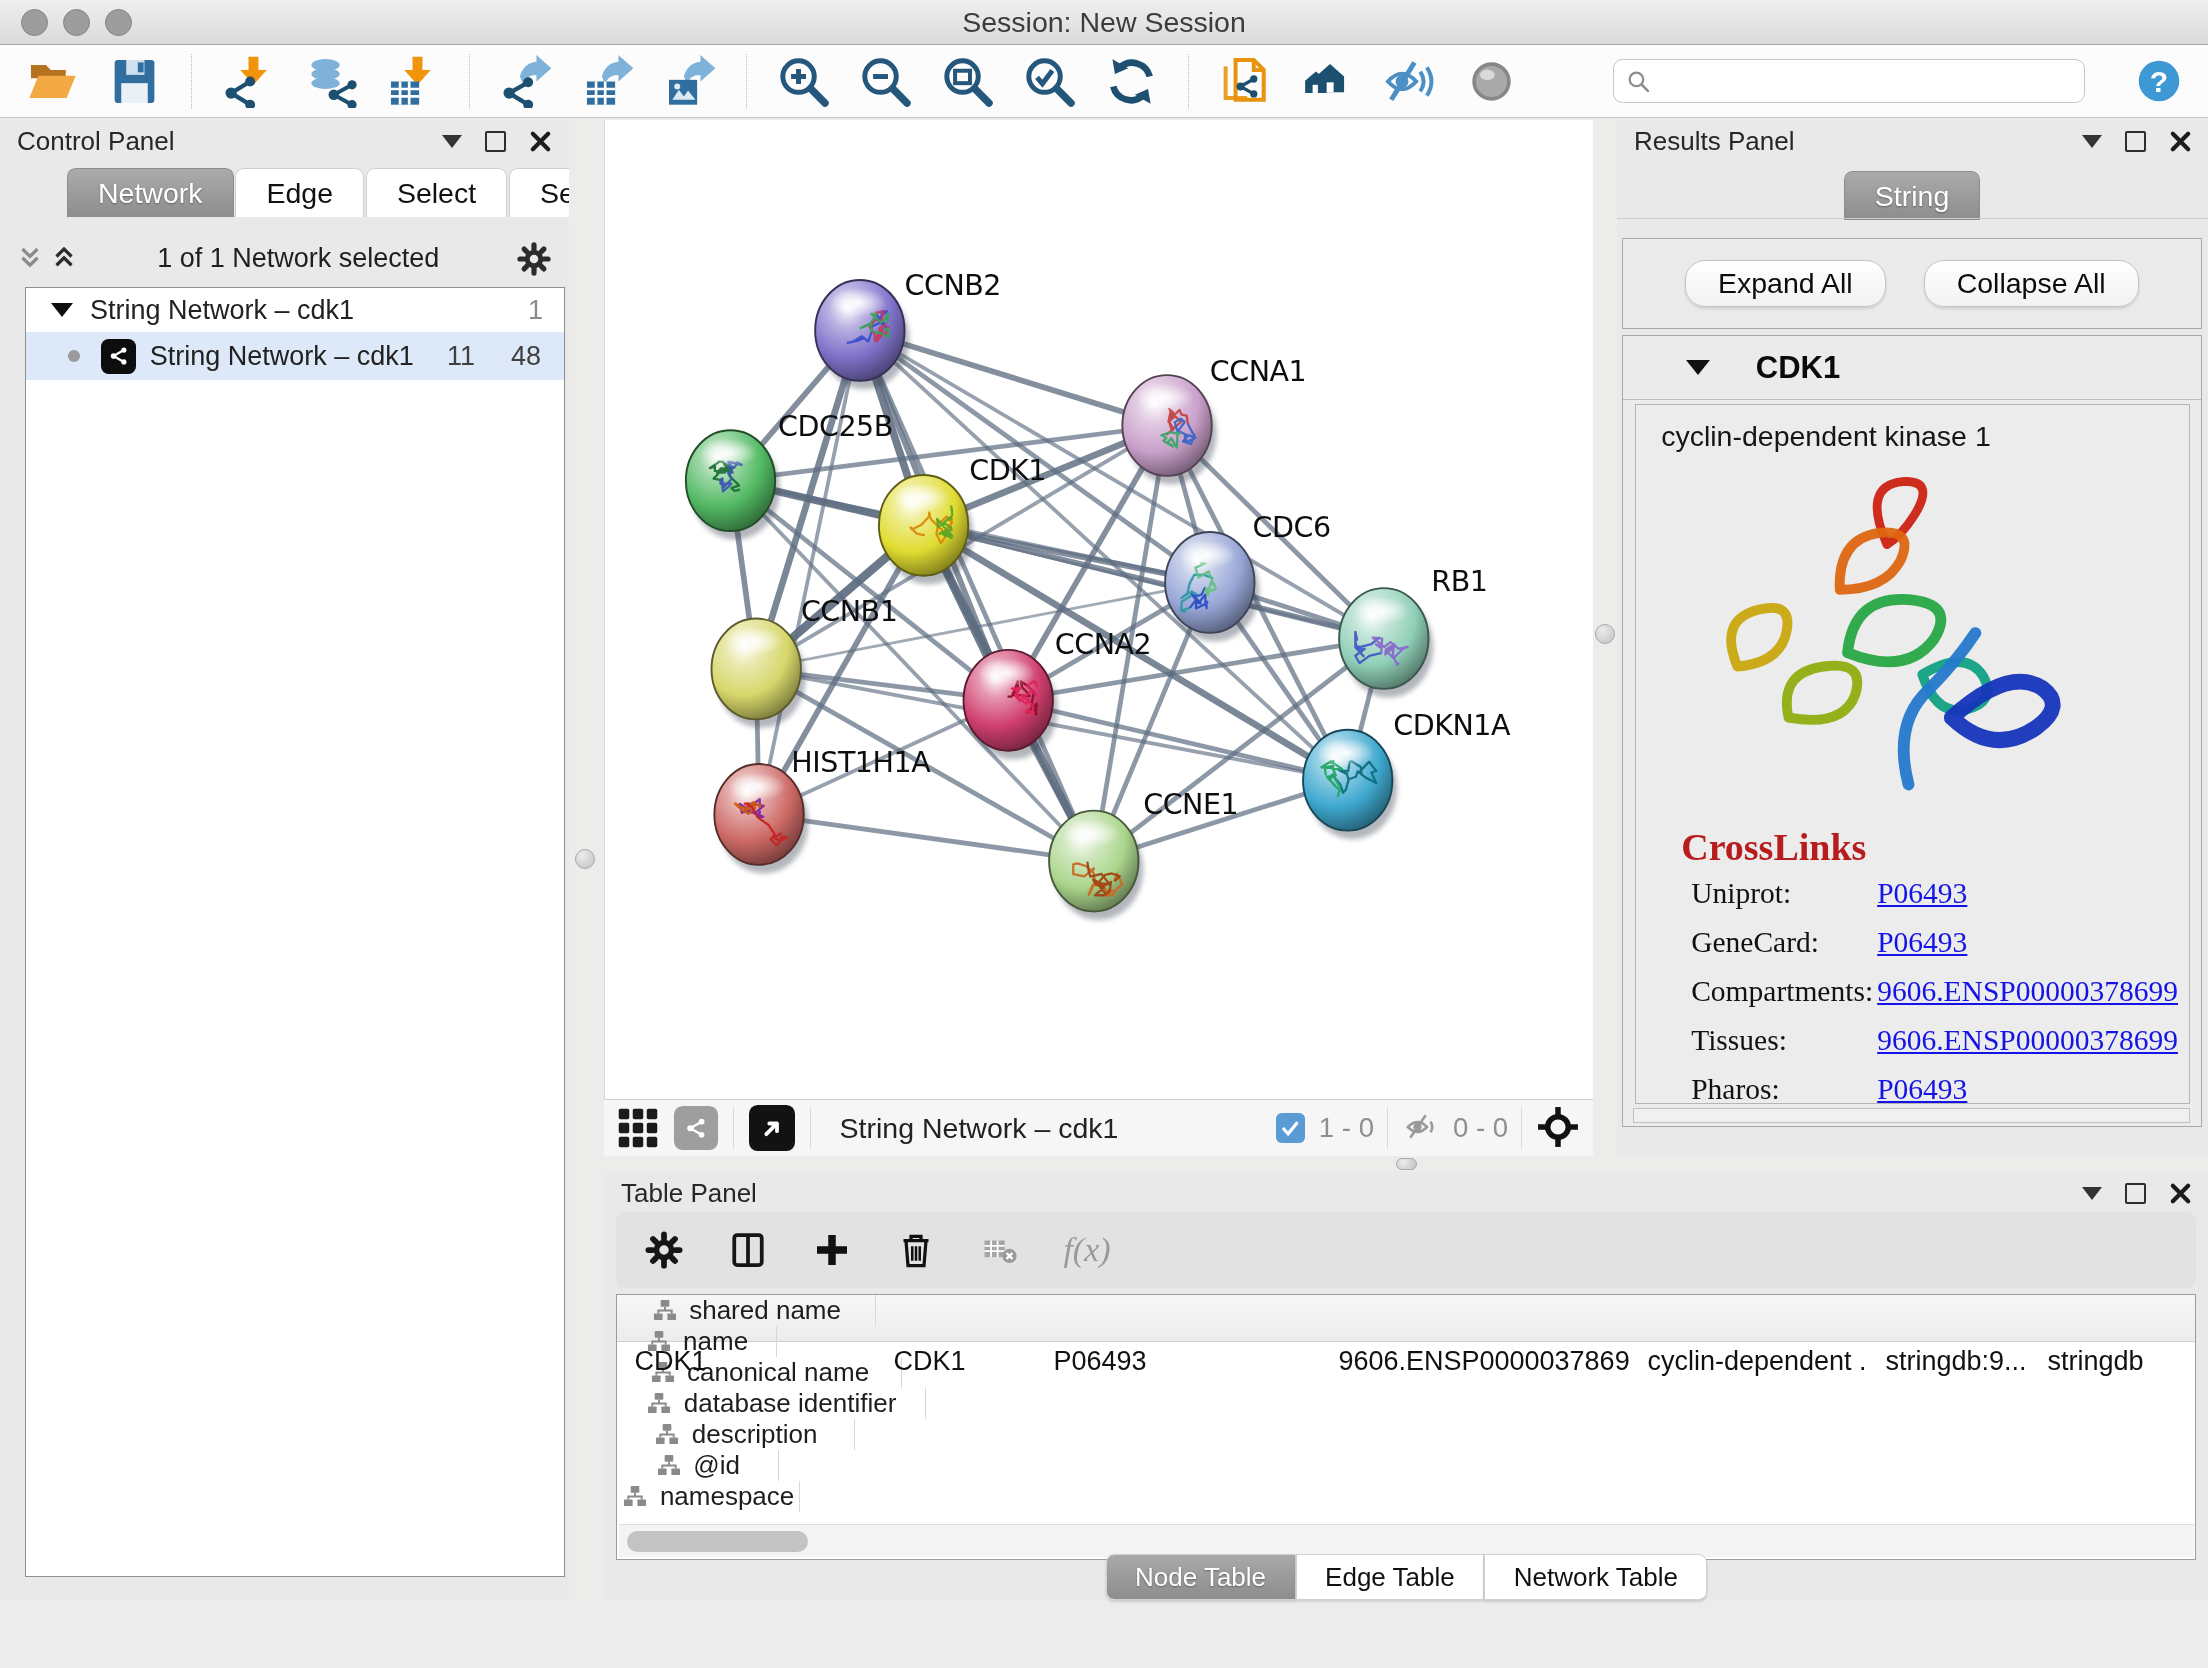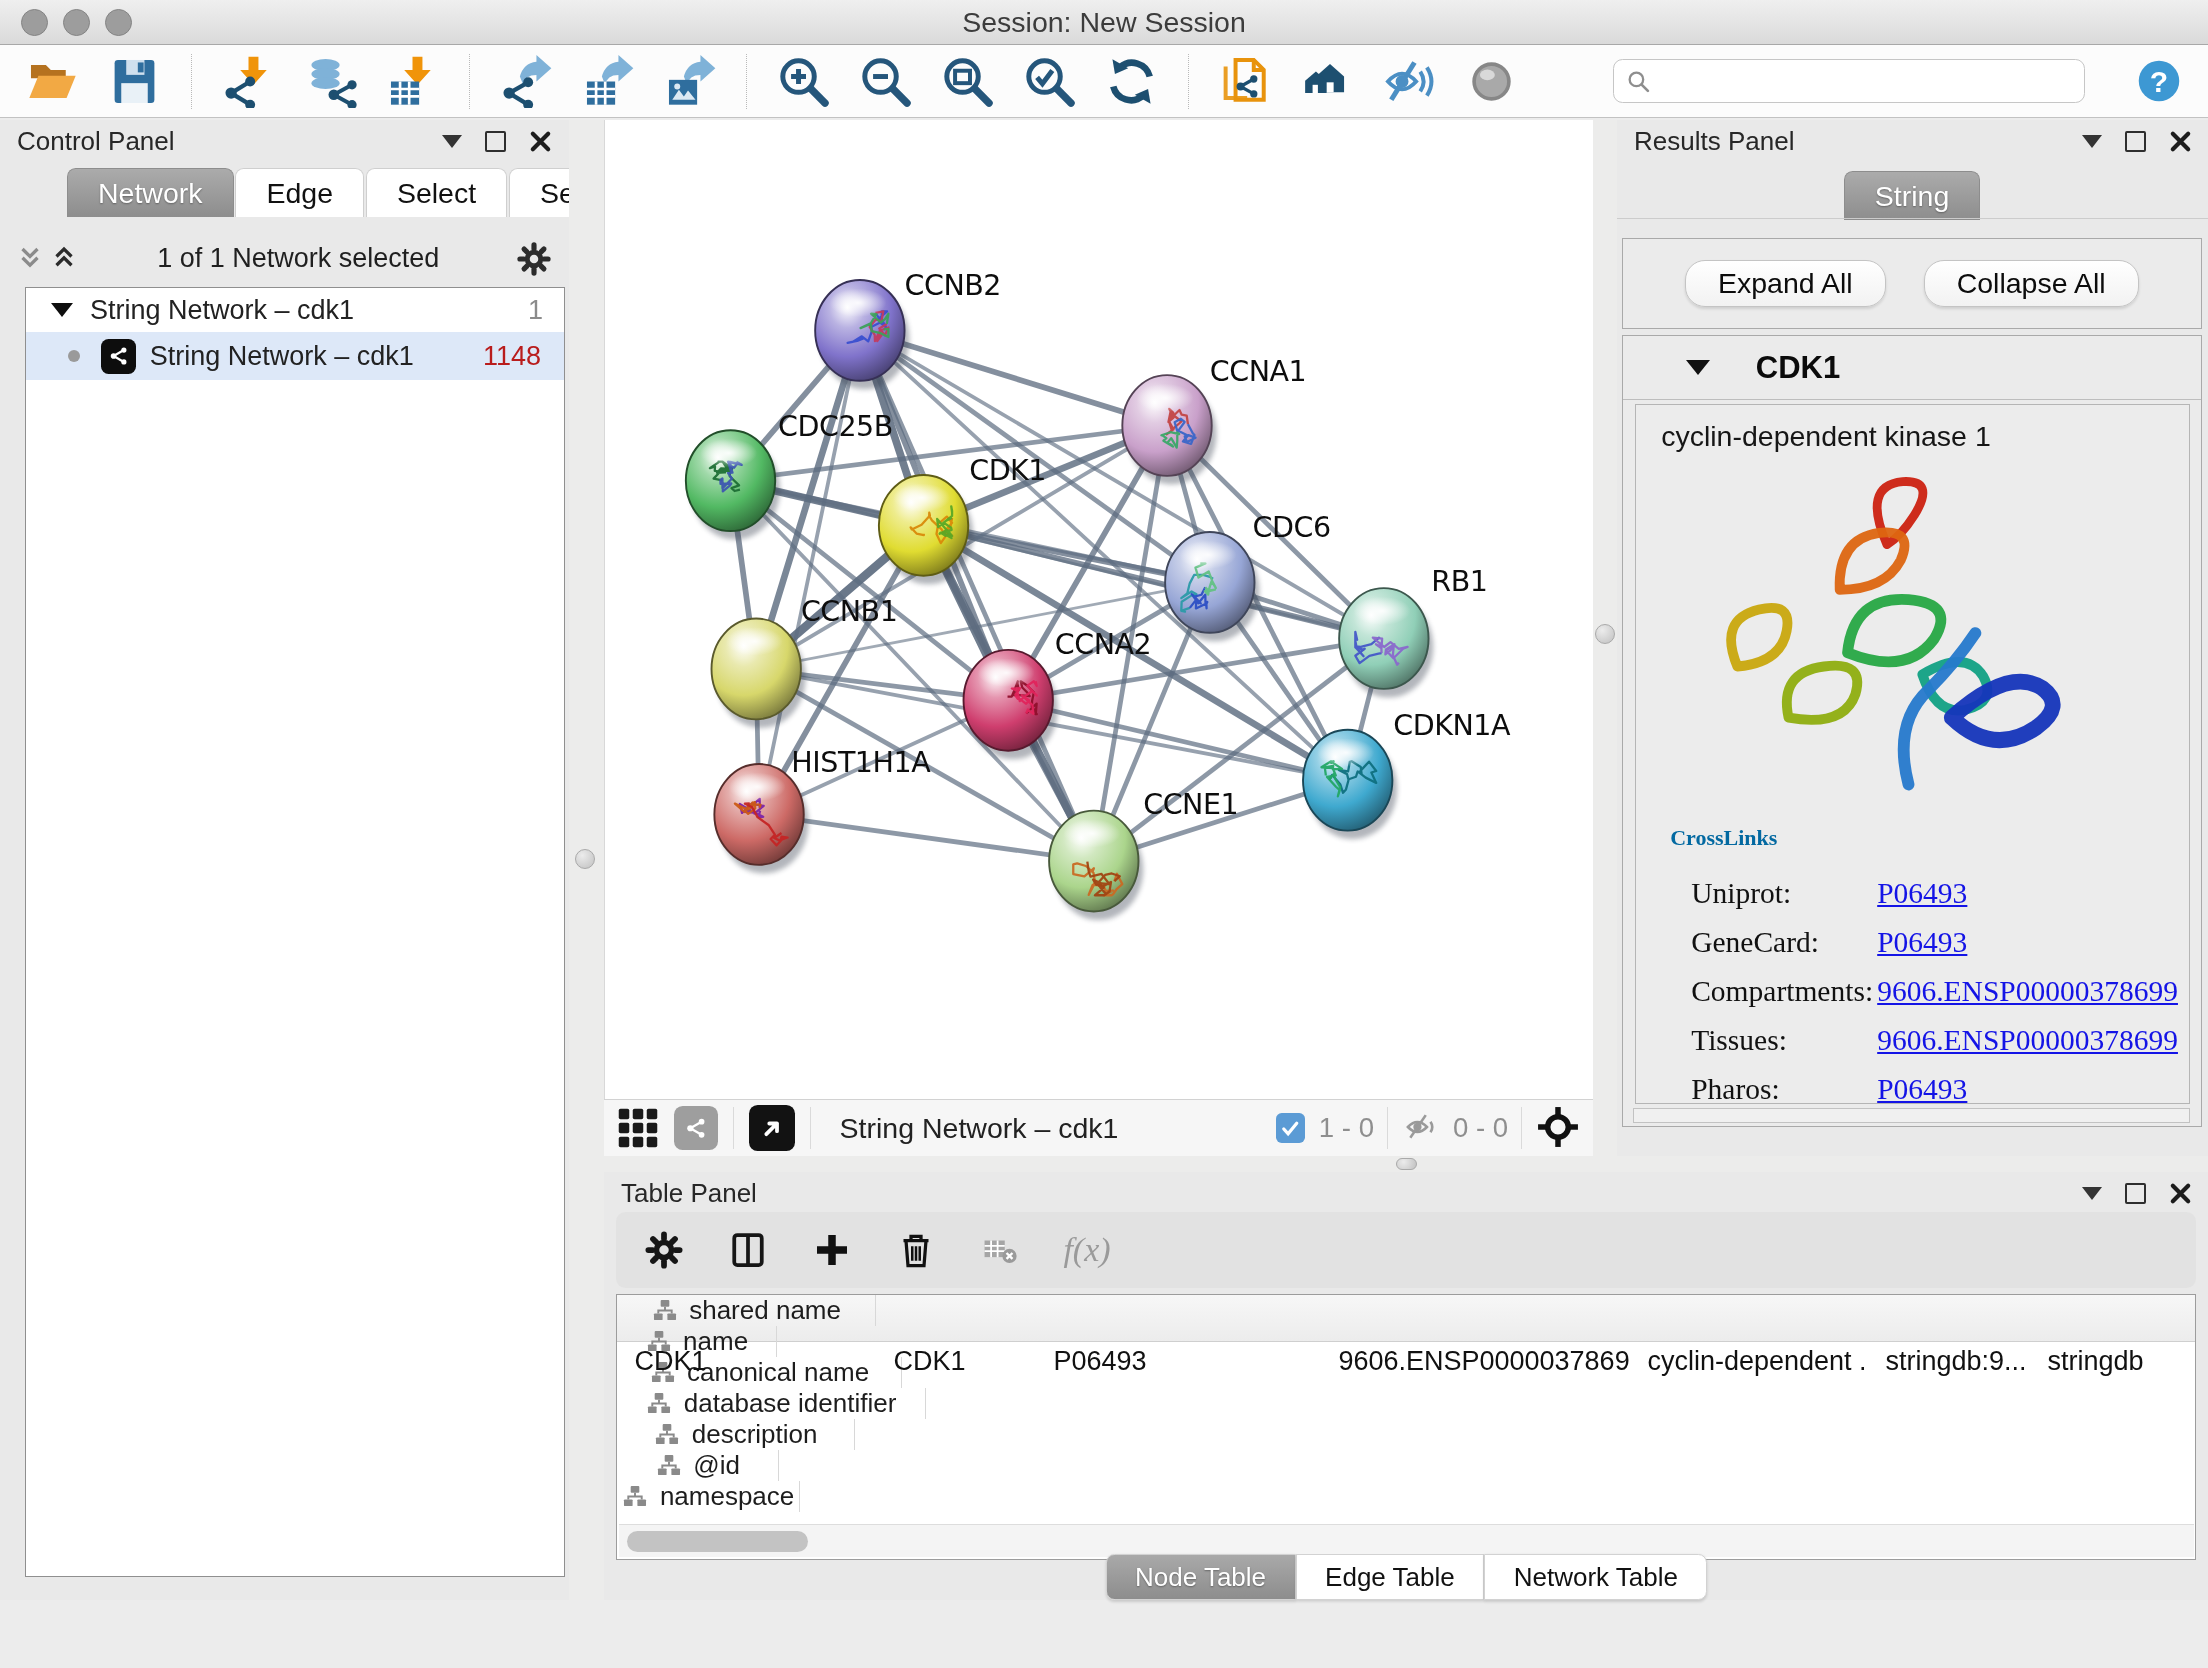--- a/index.html
+++ b/index.html
@@ -49,21 +49,21 @@
   .treebox{position:absolute;left:25px;top:167px;width:540px;height:1290px;background:#fff;
     border:1.9px solid #8f8f8f;box-sizing:border-box;}
   .trow{display:flex;align-items:center;height:44px;font-size:27px;}
   .trow .tri{width:0;height:0;border-left:11.4px solid transparent;border-right:11.4px solid transparent;
     border-top:14.3px solid #0e0e0e;margin:0 17px 0 25px;}
   .trow .cnt{margin-left:auto;color:#8b8b8b;margin-right:21px;}
   .trow2{display:flex;align-items:center;height:48px;font-size:27px;background:#dde8f8;}
   .dot{width:12.4px;height:12.4px;border-radius:50%;background:#9a9a9a;margin:0 21px 0 42px;}
   .shbadge{width:35px;height:35px;border-radius:7.6px;background:#0d0d0d;display:flex;align-items:center;
     justify-content:center;margin-right:13.3px;}
-  .nums{margin-left:auto;display:flex;color:#b91c1c;margin-right:23px;}
+  .nums{margin-left:auto;display:flex;gap:36px;color:#404040;margin-right:23px;}
 
   
   .vsplit{background:#ececeb;}
   .knob{width:20px;height:20px;border-radius:50%;
     background:radial-gradient(circle at 35% 30%,#ececec,#c0c0c0);border:1px solid #a9a9a9;box-sizing:border-box;}
 
   
   .net-canvas{left:604px;top:120px;width:989px;height:979px;background:#fff;border-left:1px solid #d8d8d8;}
   .net-footer{left:604px;top:1099px;width:989px;height:57px;background:#f6f6f6;border-top:1px solid #d2d2d2;
     display:flex;align-items:center;padding:0 13.3px;gap:15px;box-sizing:border-box;}
@@ -83,21 +83,21 @@
   .rbox{position:absolute;left:4.8px;width:580px;background:#ebebeb;border:1.9px solid #a9a9a9;box-sizing:border-box;}
   .btnrow{display:flex;justify-content:center;gap:38px;align-items:center;height:100%;}
   .btn{height:45px;padding:0 32px;background:linear-gradient(#ffffff,#f2f2f2);border:1.9px solid #c4c4c4;
     border-radius:20px;font-size:28.5px;display:flex;align-items:center;color:#0c0c0c;box-shadow:0 1.9px 2.9px rgba(0,0,0,.12);}
   .eh{height:63px;border-bottom:1.9px solid #bdbdbd;display:flex;align-items:center;padding-left:63px;gap:46px;}
   .eh .tri{width:0;height:0;border-left:12.4px solid transparent;border-right:12.4px solid transparent;border-top:15px solid #111;}
   .ename{font-size:31px;font-weight:bold;color:#0b0b0b;}
   .einner{position:absolute;left:12.4px;top:68px;width:555px;height:700px;border:1.9px solid #b5b5b5;
     background:#ececec;box-sizing:border-box;}
   .edesc{position:absolute;left:25px;top:15px;font-size:28.5px;color:#161616;}
-  .xl-title{position:absolute;left:34px;top:420px;font-family:"Liberation Serif",serif;font-weight:bold;font-size:22px;color:#0369a1;}
+  .xl-title{position:absolute;left:45px;top:420px;font-family:"Liberation Serif",serif;font-weight:bold;font-size:38px;color:#b91c1c;}
   .xl-rows{position:absolute;left:0;top:464px;width:100%;}
   .xl-row{display:flex;align-items:center;height:49px;padding-left:55px;
     font-family:"Liberation Serif",serif;font-size:29.5px;color:#111;}
   .xl-label{width:186px;flex:none;}
   .xl-value{text-decoration:underline;}
 
   
   .table-panel{left:604px;top:1172px;width:1605px;height:428px;background:#e9e9e9;}
   .tp-toolbar{position:absolute;left:12.4px;top:40px;width:1580px;height:76px;background:#e2e2e2;
     border-radius:9.5px;display:flex;align-items:center;gap:42px;padding:0 27px;box-sizing:border-box;}

